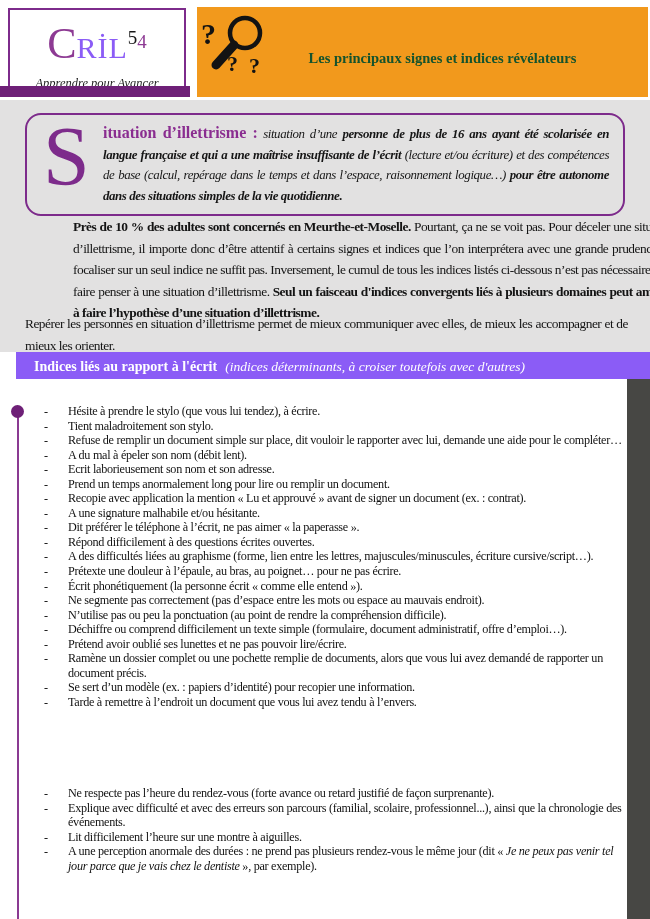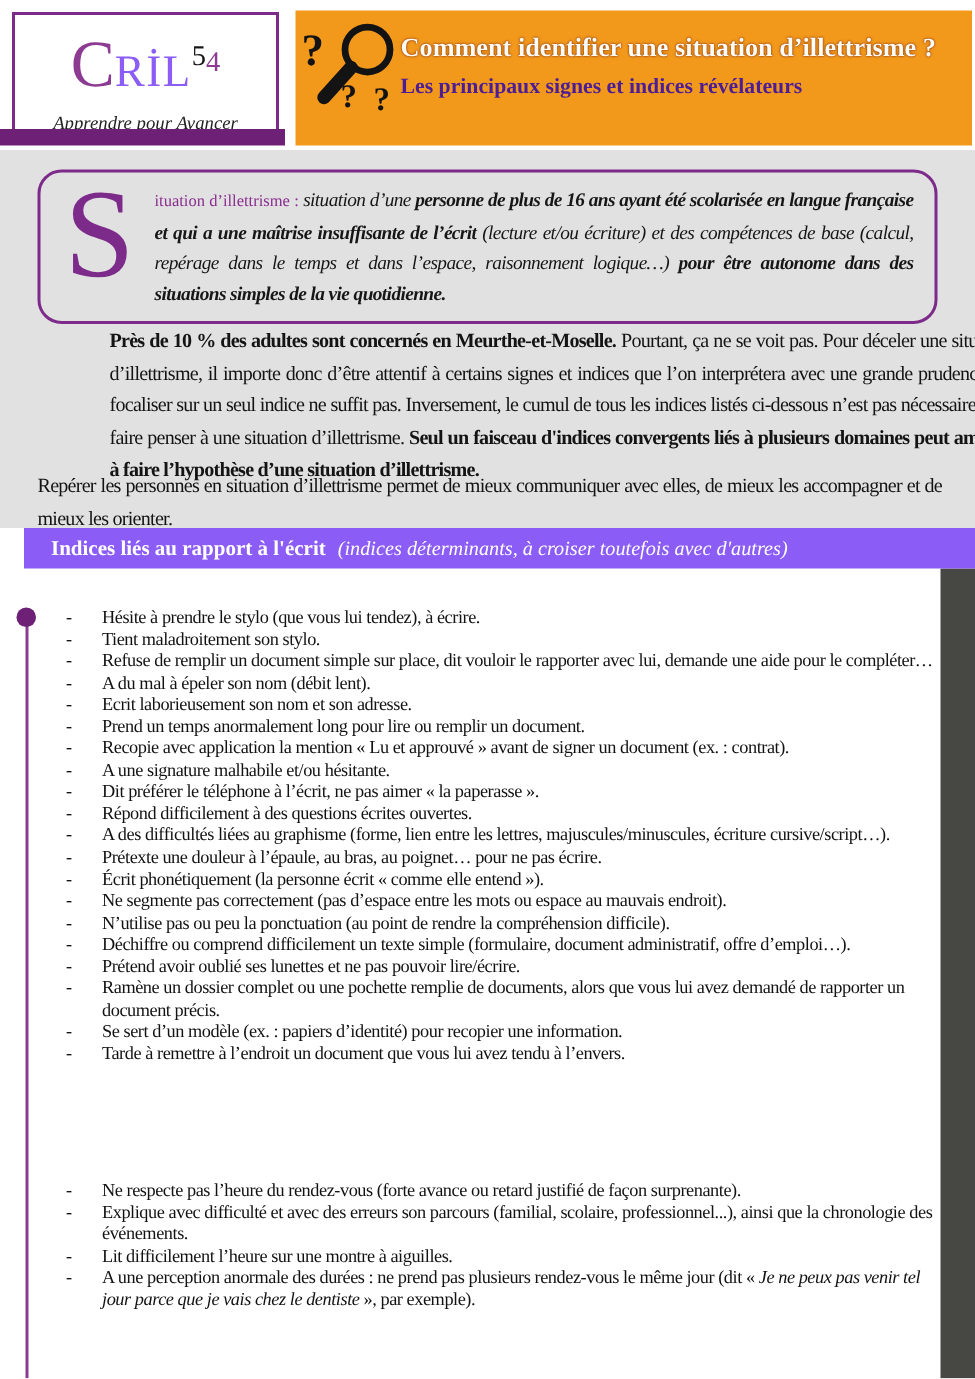--- a/index.html
+++ b/index.html
@@ -21,33 +21,33 @@
   .banner{position:absolute;left:197px;top:7px;width:451px;height:90px;background:#F2991C;}
   .banner-icon{position:absolute;left:4px;top:4px;width:78px;height:82px;}
   .banner-icon svg{position:absolute;left:0;top:0;}
   .qmark{position:absolute;font-weight:bold;color:#131313;font-family:"Liberation Serif",serif;}
   .q1{left:0px;top:6px;font-size:30px;}
   .q2{left:26px;top:40px;font-size:22px;}
   .q3{left:48px;top:42px;font-size:22px;}
   .banner-title{position:absolute;left:52px;right:6px;top:14px;text-align:center;
                 font-size:17.5px;font-weight:bold;color:#fffdf6;
                 text-shadow:0 0 1px rgba(118,28,6,.95),0 0 2px rgba(118,28,6,.55);}
-  .banner-subtitle{position:absolute;left:70px;right:30px;top:43px;
-                   font-size:14.5px;font-weight:bold;color:#4c1d95;}
+  .banner-subtitle{position:absolute;left:70px;right:30px;top:43px;text-align:center;
+                   font-size:14.5px;font-weight:bold;color:#14532d;}
 
   
   .gray-band{position:absolute;left:0;top:100px;width:650px;height:252px;background:#E2E1E1;}
 
   .intro-box{position:absolute;left:25px;top:113px;width:600px;box-sizing:border-box;
              border:2px solid #7D2B8B;border-radius:16px;padding:8px 14px 8px 76px;}
   .intro-dropcap{position:absolute;left:16px;top:0px;font-size:84px;line-height:84px;
                  color:#7D2B8B;}
   .intro-text{font-size:12.9px;line-height:20.5px;letter-spacing:-0.4px;text-align:justify;
               color:#161616;font-style:italic;}
-  .intro-lead{font-style:normal;font-weight:normal;color:#8A2D90;font-size:11px;letter-spacing:0;}
+  .intro-lead{font-style:normal;font-weight:bold;color:#8A2D90;font-size:16px;letter-spacing:0;}
   .b{font-weight:bold;}
 
   .para{position:absolute;left:25px;width:603px;font-size:13.4px;line-height:21.6px;
         letter-spacing:-0.5px;text-align:justify;color:#141414;}
   .p1{top:216px;margin-left:48px;}
   .p2{top:313px;}
 
   
   .section-bar{position:absolute;left:16px;width:650px;height:27px;background:#8b5cf6;z-index:3;
                color:#fff;line-height:27px;padding-left:18px;box-sizing:border-box;white-space:nowrap;}
@@ -89,21 +89,20 @@
   <div class="banner">
     <div class="banner-icon">
       <svg width="78" height="82" viewBox="0 0 78 82">
         <circle cx="44" cy="22" r="15" fill="none" stroke="#131313" stroke-width="4.5"></circle>
         <line x1="33" y1="34" x2="15" y2="54" stroke="#131313" stroke-width="9" stroke-linecap="round"></line>
       </svg>
       <span class="qmark q1">?</span>
       <span class="qmark q2">?</span>
       <span class="qmark q3">?</span>
     </div>
-    <div class="banner-title">Comment identifier une situation d’illettrisme ?</div>
     <div class="banner-subtitle">Les principaux signes et indices révélateurs</div>
   </div>
 
   <div class="intro-box">
     <span class="intro-dropcap">S</span>
     <div class="intro-text">
       <span class="intro-lead">ituation d’illettrisme :</span><span> situation d’une </span><span class="b">personne de plus de 16 ans ayant été scolarisée en langue française et qui a une maîtrise insuffisante de l’écrit </span><span>(lecture et/ou écriture) et des compétences de base (calcul, repérage dans le temps et dans l’espace, raisonnement logique…) </span><span class="b">pour être autonome dans des situations simples de la vie quotidienne.</span>
     </div>
   </div>
 

